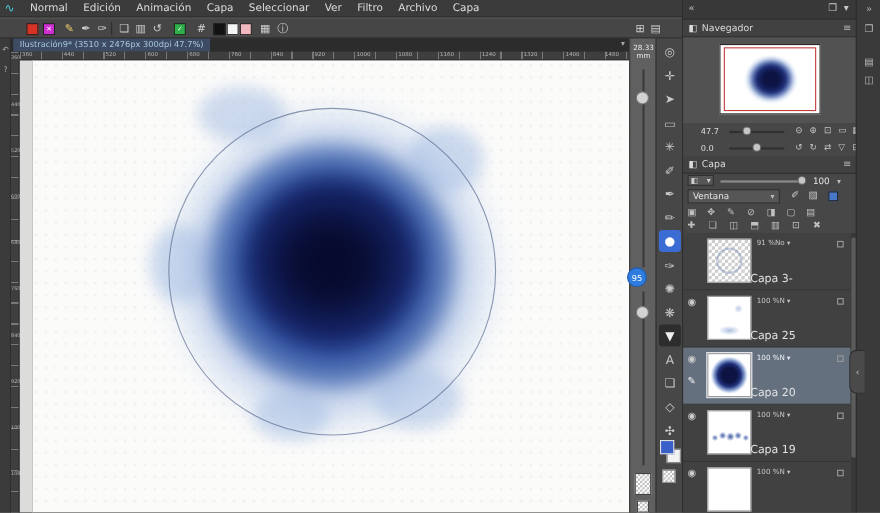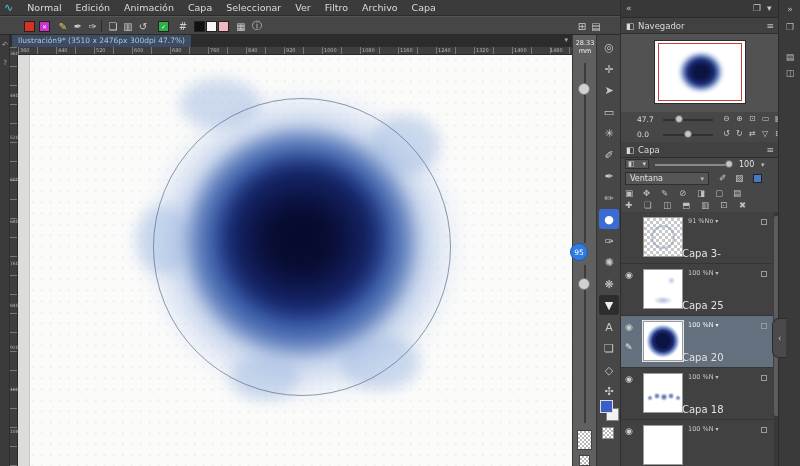--- a/index.html
+++ b/index.html
@@ -386,21 +386,21 @@
         <span class="lpen">✎</span>
         <div class="lthumb t-blob"></div>
         <div class="lop"><span>100 %N</span><span class="lcaret">▾</span></div>
         <div class="lname">Capa 20</div>
         <span class="lsq"></span>
       </div>
       <div class="lrow" style="top:156px">
         <span class="leye">◉</span>
         <div class="lthumb t-dots"></div>
         <div class="lop"><span>100 %N</span><span class="lcaret">▾</span></div>
-        <div class="lname">Capa 18</div>
+        <div class="lname">Capa 19</div>
         <span class="lsq"></span>
       </div>
       <div class="lrow" style="top:208px">
         <span class="leye">◉</span>
         <div class="lthumb"></div>
         <div class="lop"><span>100 %N</span><span class="lcaret">▾</span></div>
         <div class="lname"></div>
         <span class="lsq"></span>
       </div>
       <div id="lscroll">

